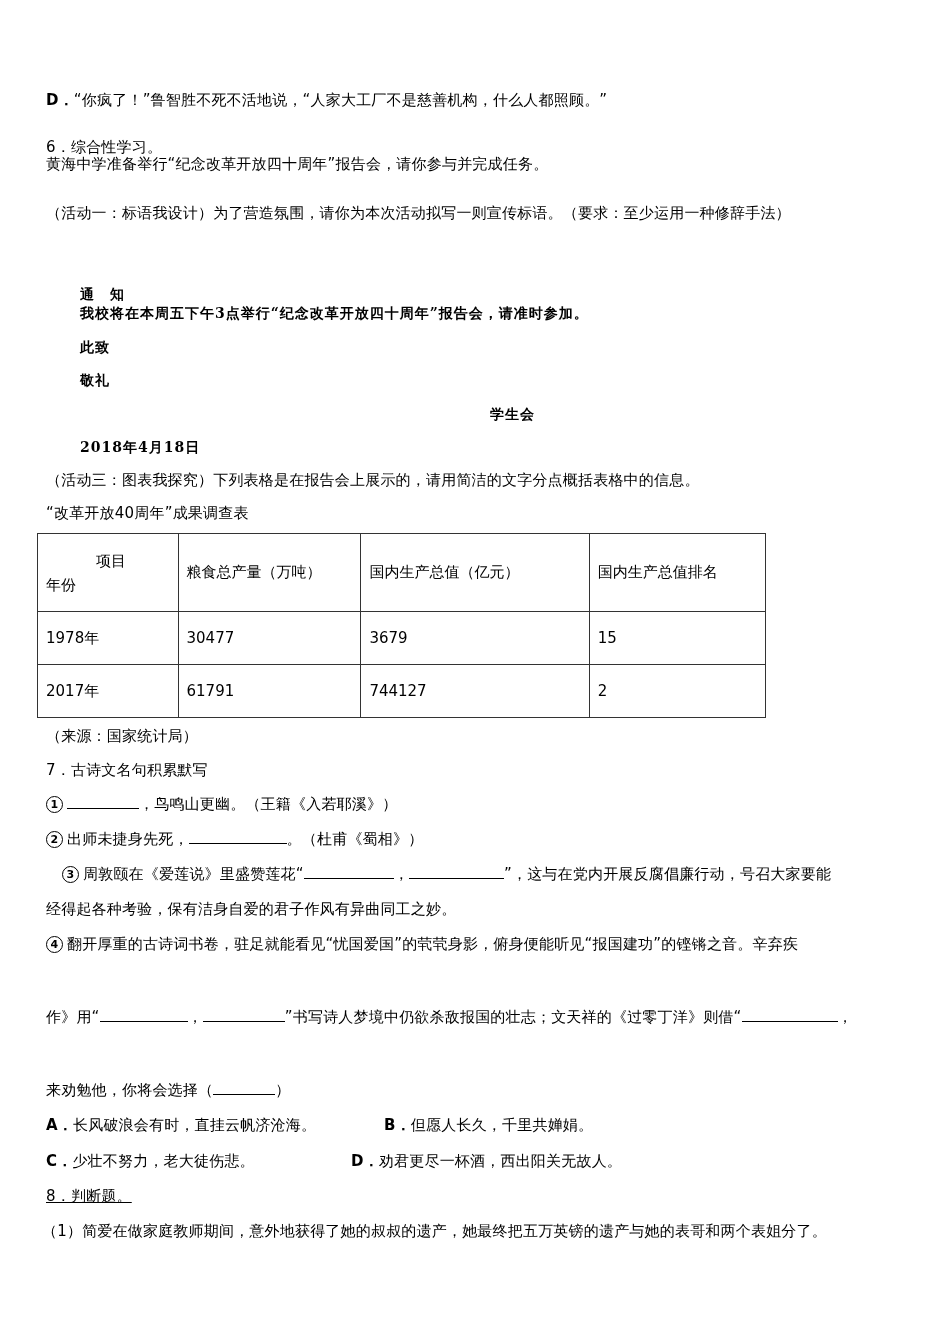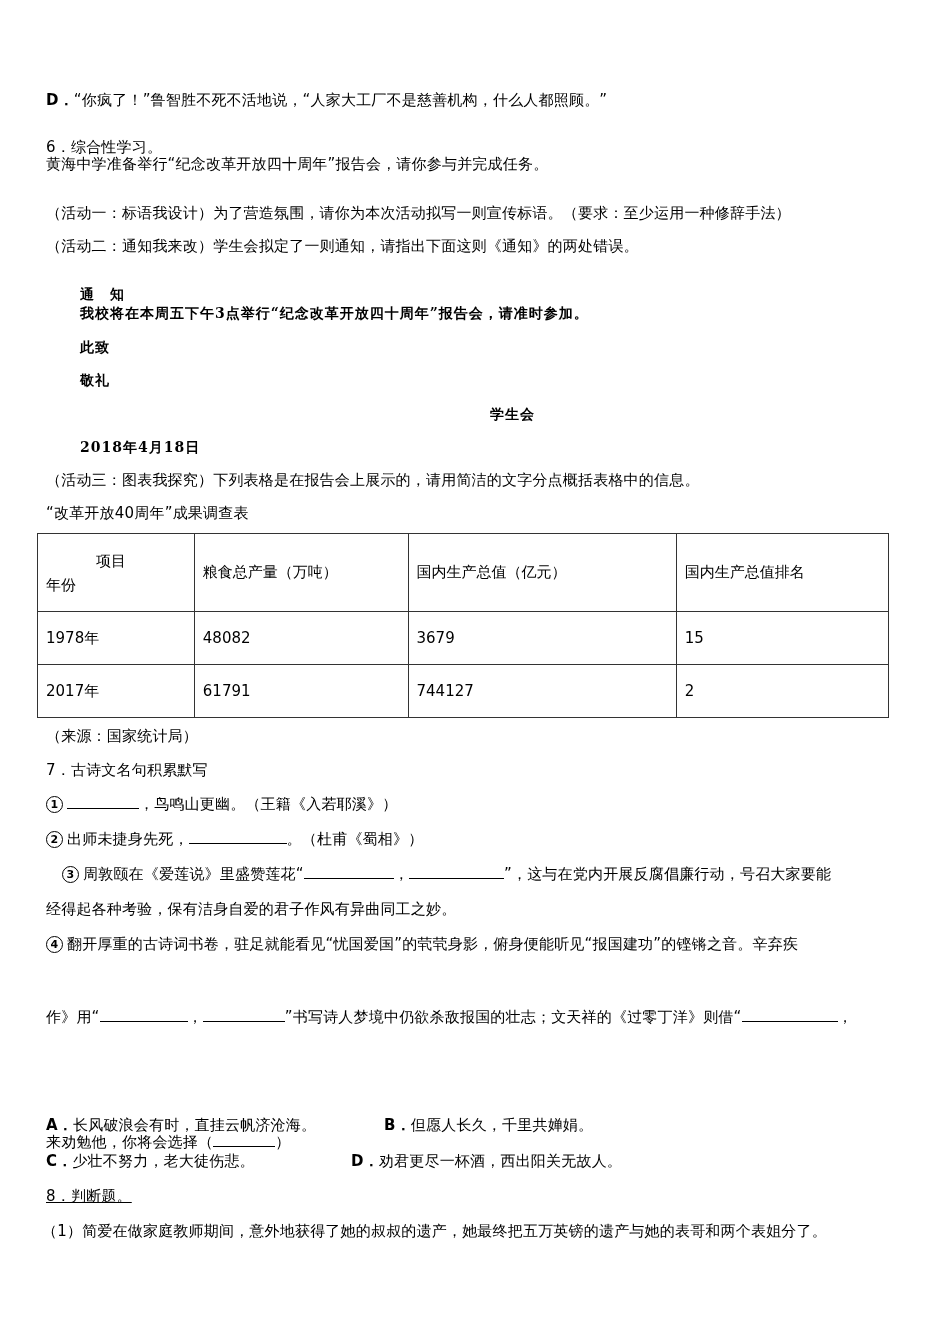--- a/index.html
+++ b/index.html
@@ -10,21 +10,21 @@
   }
   .page { position: absolute; left: 0; top: 0; width: 950px; height: 1344px; }
   .line {
     position: absolute; left: 46px; white-space: nowrap; line-height: 20px;
     font-size: 15px; letter-spacing: 0.2px;
   }
   .bold { font-weight: bold; }
   .notice { font-family: "DejaVu Serif", "Liberation Serif", serif; font-weight: bold; font-size: 14px; letter-spacing: 1px; }
   .blank { display: inline-block; border-bottom: 1px solid #000; height: 14px; vertical-align: baseline; }
   table.survey {
-    position: absolute; left: 37px; top: 533px; width: 852px;
+    position: absolute; left: 37px; top: 533px; width: 729px;
     border-collapse: collapse; font-size: 15px;
   }
   table.survey td {
     border: 1.5px solid #333; padding: 0 0 0 8px; vertical-align: middle; text-align: left;
   }
   table.survey tr.head td { height: 77px; }
   table.survey tr.row td { height: 52px; }
   .diag-top { display: block; padding-left: 50px; line-height: 24px; }
   .diag-bottom { display: block; line-height: 24px; }
   .circ { display: inline-block; width: 15px; height: 15px; border: 1.5px solid #000; border-radius: 50%;
@@ -35,21 +35,20 @@
 
 <div class="page">
 
   <div class="line" style="top:90px;">
     <span class="bold">D．</span><span>“你疯了！”鲁智胜不死不活地说，“人家大工厂不是慈善机构，什么人都照顾。”</span>
   </div>
 
   <div class="line" style="top:137px;">6．综合性学习。</div>
   <div class="line" style="top:154px;">黄海中学准备举行“纪念改革开放四十周年”报告会，请你参与并完成任务。</div>
   <div class="line" style="top:203px;">（活动一：标语我设计）为了营造氛围，请你为本次活动拟写一则宣传标语。（要求：至少运用一种修辞手法）</div>
-  <div class="line" style="top:236px;">（活动二：通知我来改）学生会拟定了一则通知，请指出下面这则《通知》的两处错误。</div>
 
   <div class="line notice" style="top:284px; left:80px;">通　知</div>
   <div class="line notice" style="top:303px; left:80px;">我校将在本周五下午3点举行“纪念改革开放四十周年”报告会，请准时参加。</div>
   <div class="line notice" style="top:337px; left:80px;">此致</div>
   <div class="line notice" style="top:370px; left:80px;">敬礼</div>
   <div class="line notice" style="top:404px; left:490px;">学生会</div>
   <div class="line notice" style="top:437px; left:80px;">2018年4月18日</div>
 
   <div class="line" style="top:470px;">（活动三：图表我探究）下列表格是在报告会上展示的，请用简洁的文字分点概括表格中的信息。</div>
   <div class="line" style="top:503px;">“改革开放40周年”成果调查表</div>
@@ -66,21 +65,21 @@
       <td>
         <span class="diag-top">项目</span>
         <span class="diag-bottom">年份</span>
       </td>
       <td>粮食总产量（万吨）</td>
       <td>国内生产总值（亿元）</td>
       <td>国内生产总值排名</td>
     </tr>
     <tr class="row">
       <td>1978年</td>
-      <td>48082</td>
+      <td>30477</td>
       <td>3679</td>
       <td>15</td>
     </tr>
     <tr class="row">
       <td>2017年</td>
       <td>61791</td>
       <td>744127</td>
       <td>2</td>
     </tr>
   </tbody>
@@ -102,21 +101,21 @@
     <span class="circ">3</span><span>周敦颐在《爱莲说》里盛赞莲花“</span><span class="blank" style="width:90px;"></span><span>，</span><span class="blank" style="width:95px;"></span><span>”，这与在党内开展反腐倡廉行动，号召大家要能</span>
   </div>
   <div class="line" style="top:899px;">经得起各种考验，保有洁身自爱的君子作风有异曲同工之妙。</div>
 
   <div class="line" style="top:934px;">
     <span class="circ">4</span><span>翻开厚重的古诗词书卷，驻足就能看见“忧国爱国”的茕茕身影，俯身便能听见“报国建功”的铿锵之音。辛弃疾</span>
   </div>
   <div class="line" style="top:1007px;">
     <span>作》用“</span><span class="blank" style="width:88px;"></span><span>，</span><span class="blank" style="width:82px;"></span><span>”书写诗人梦境中仍欲杀敌报国的壮志；文天祥的《过零丁洋》则借“</span><span class="blank" style="width:96px;"></span><span>，</span>
   </div>
-  <div class="line" style="top:1132px;">
+  <div class="line" style="top:1080px;">
     <span>来劝勉他，你将会选择（</span><span class="blank" style="width:62px;"></span><span>）</span>
   </div>
 
   <div class="line" style="top:1115px;">
     <span class="bold">A．</span><span>长风破浪会有时，直挂云帆济沧海。</span>
   </div>
   <div class="line" style="top:1115px; left:384px;">
     <span class="bold">B．</span><span>但愿人长久，千里共婵娟。</span>
   </div>
   <div class="line" style="top:1151px;">

